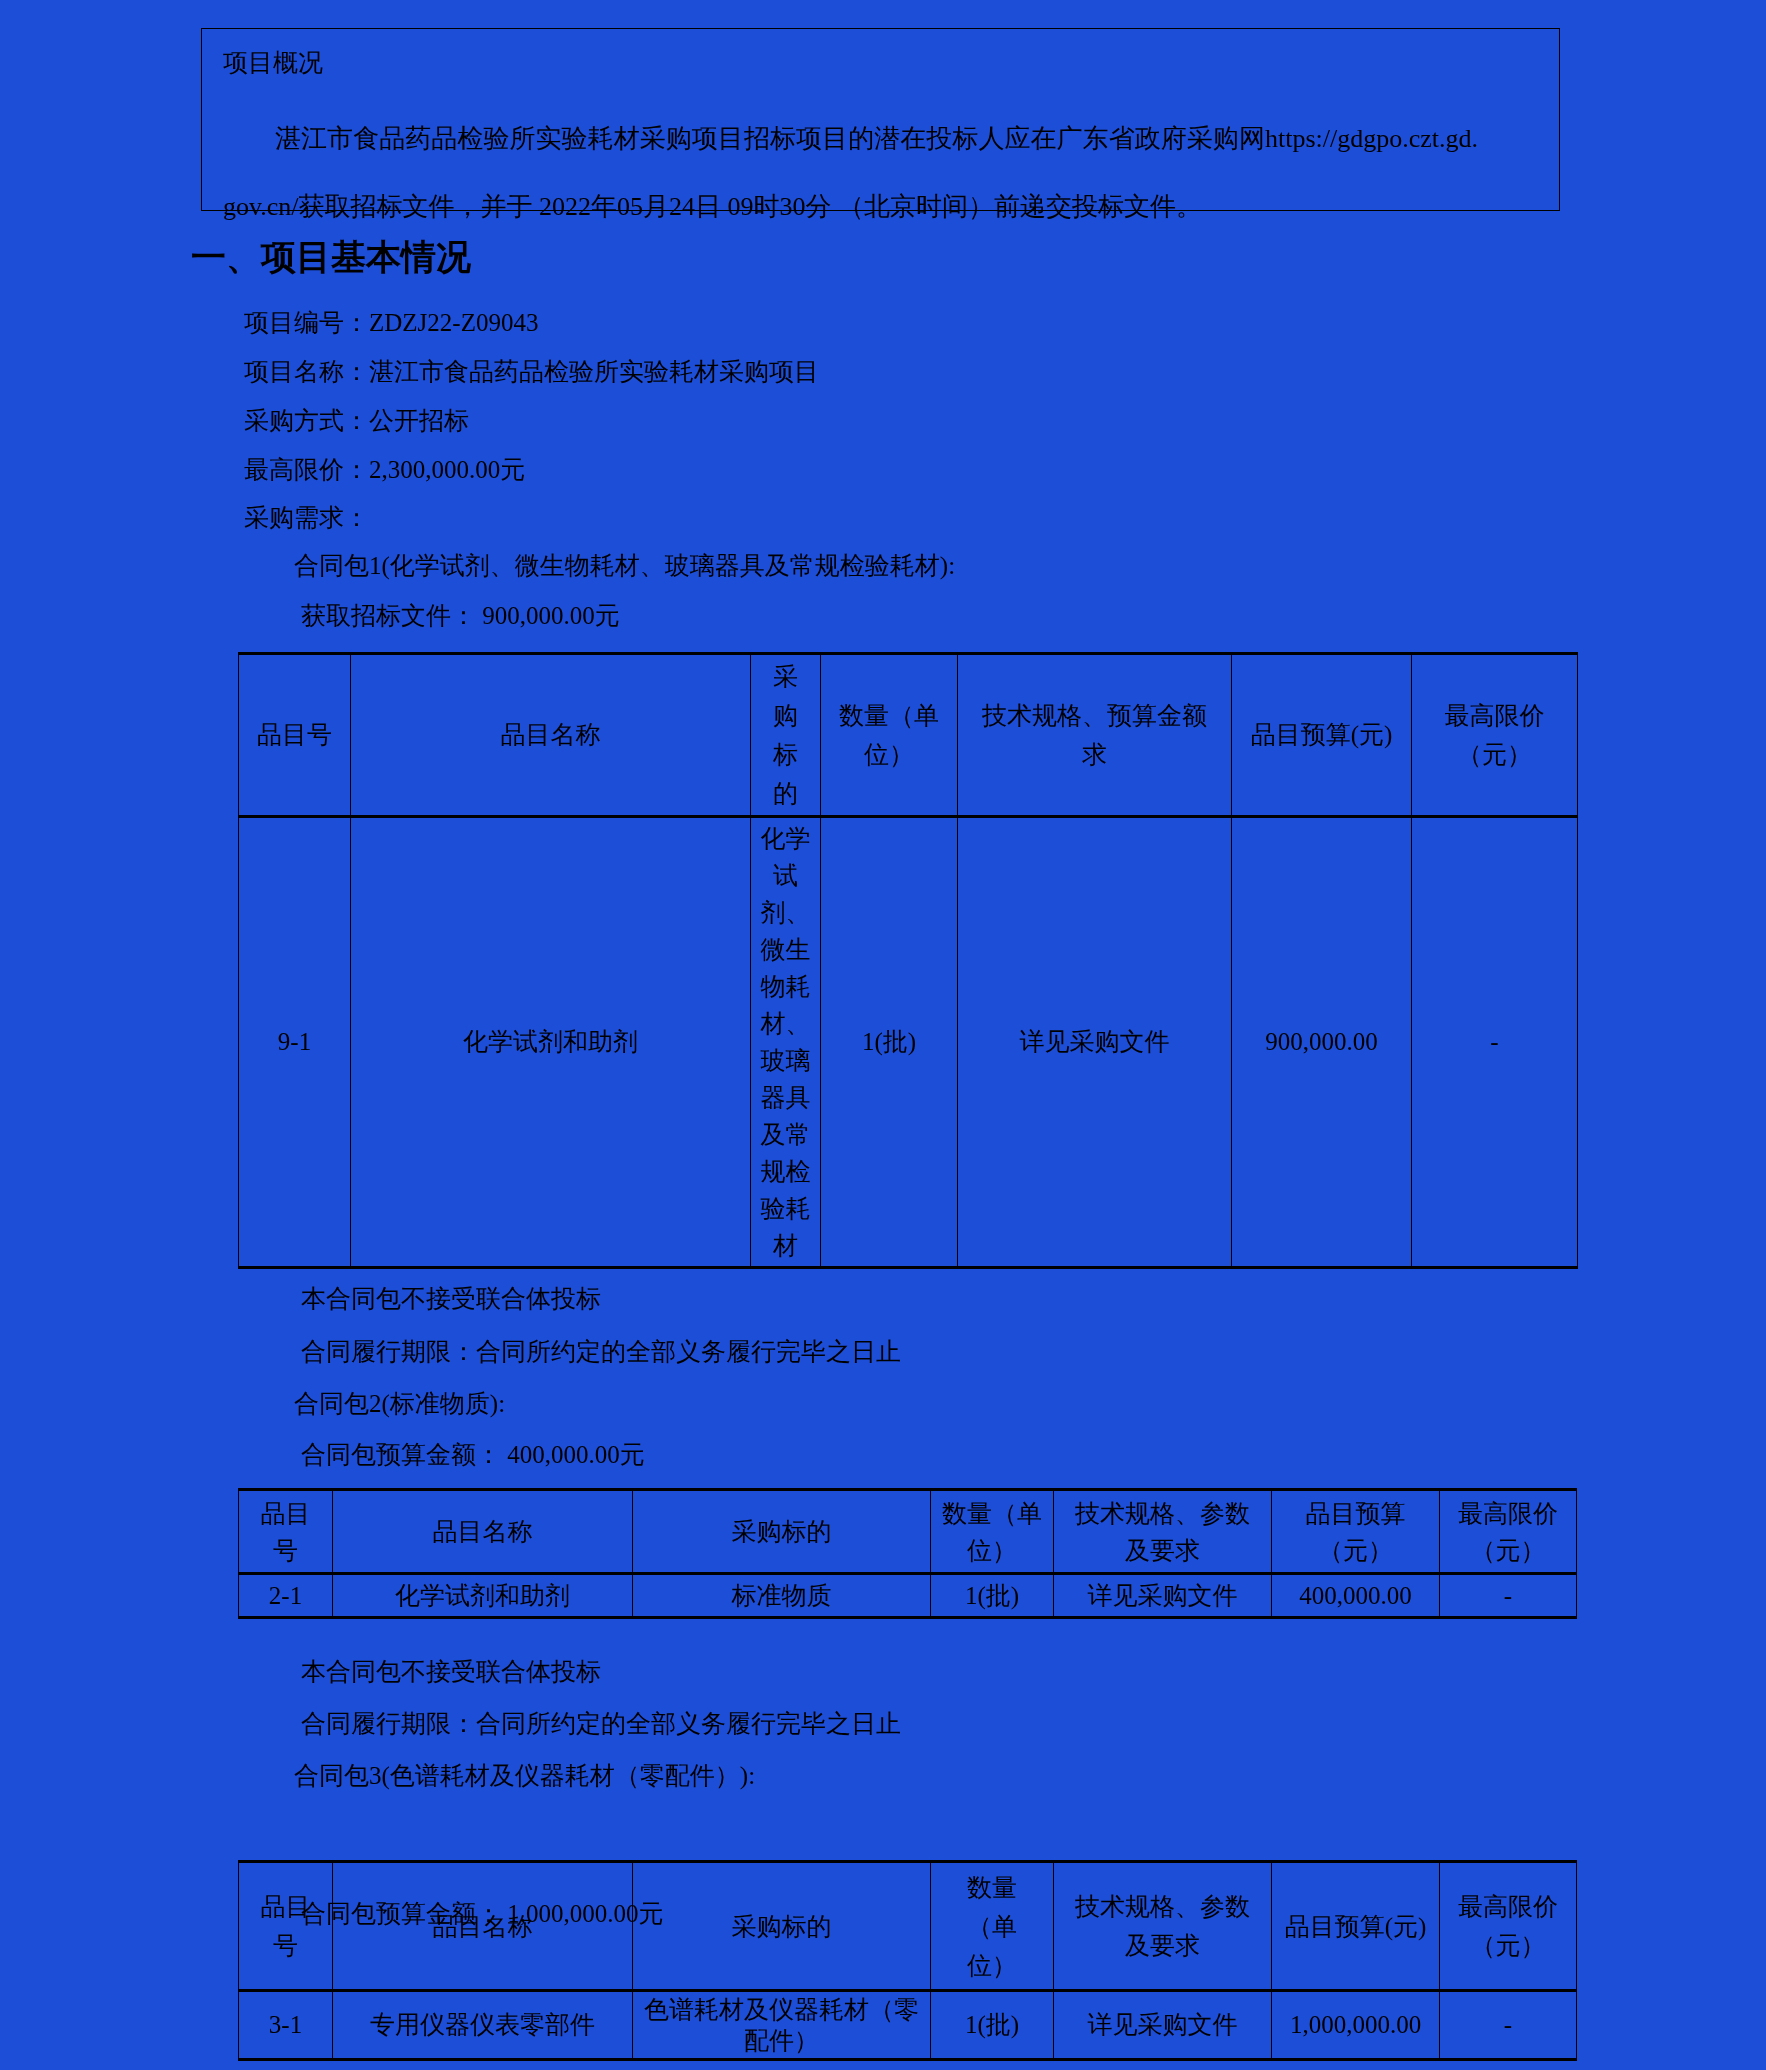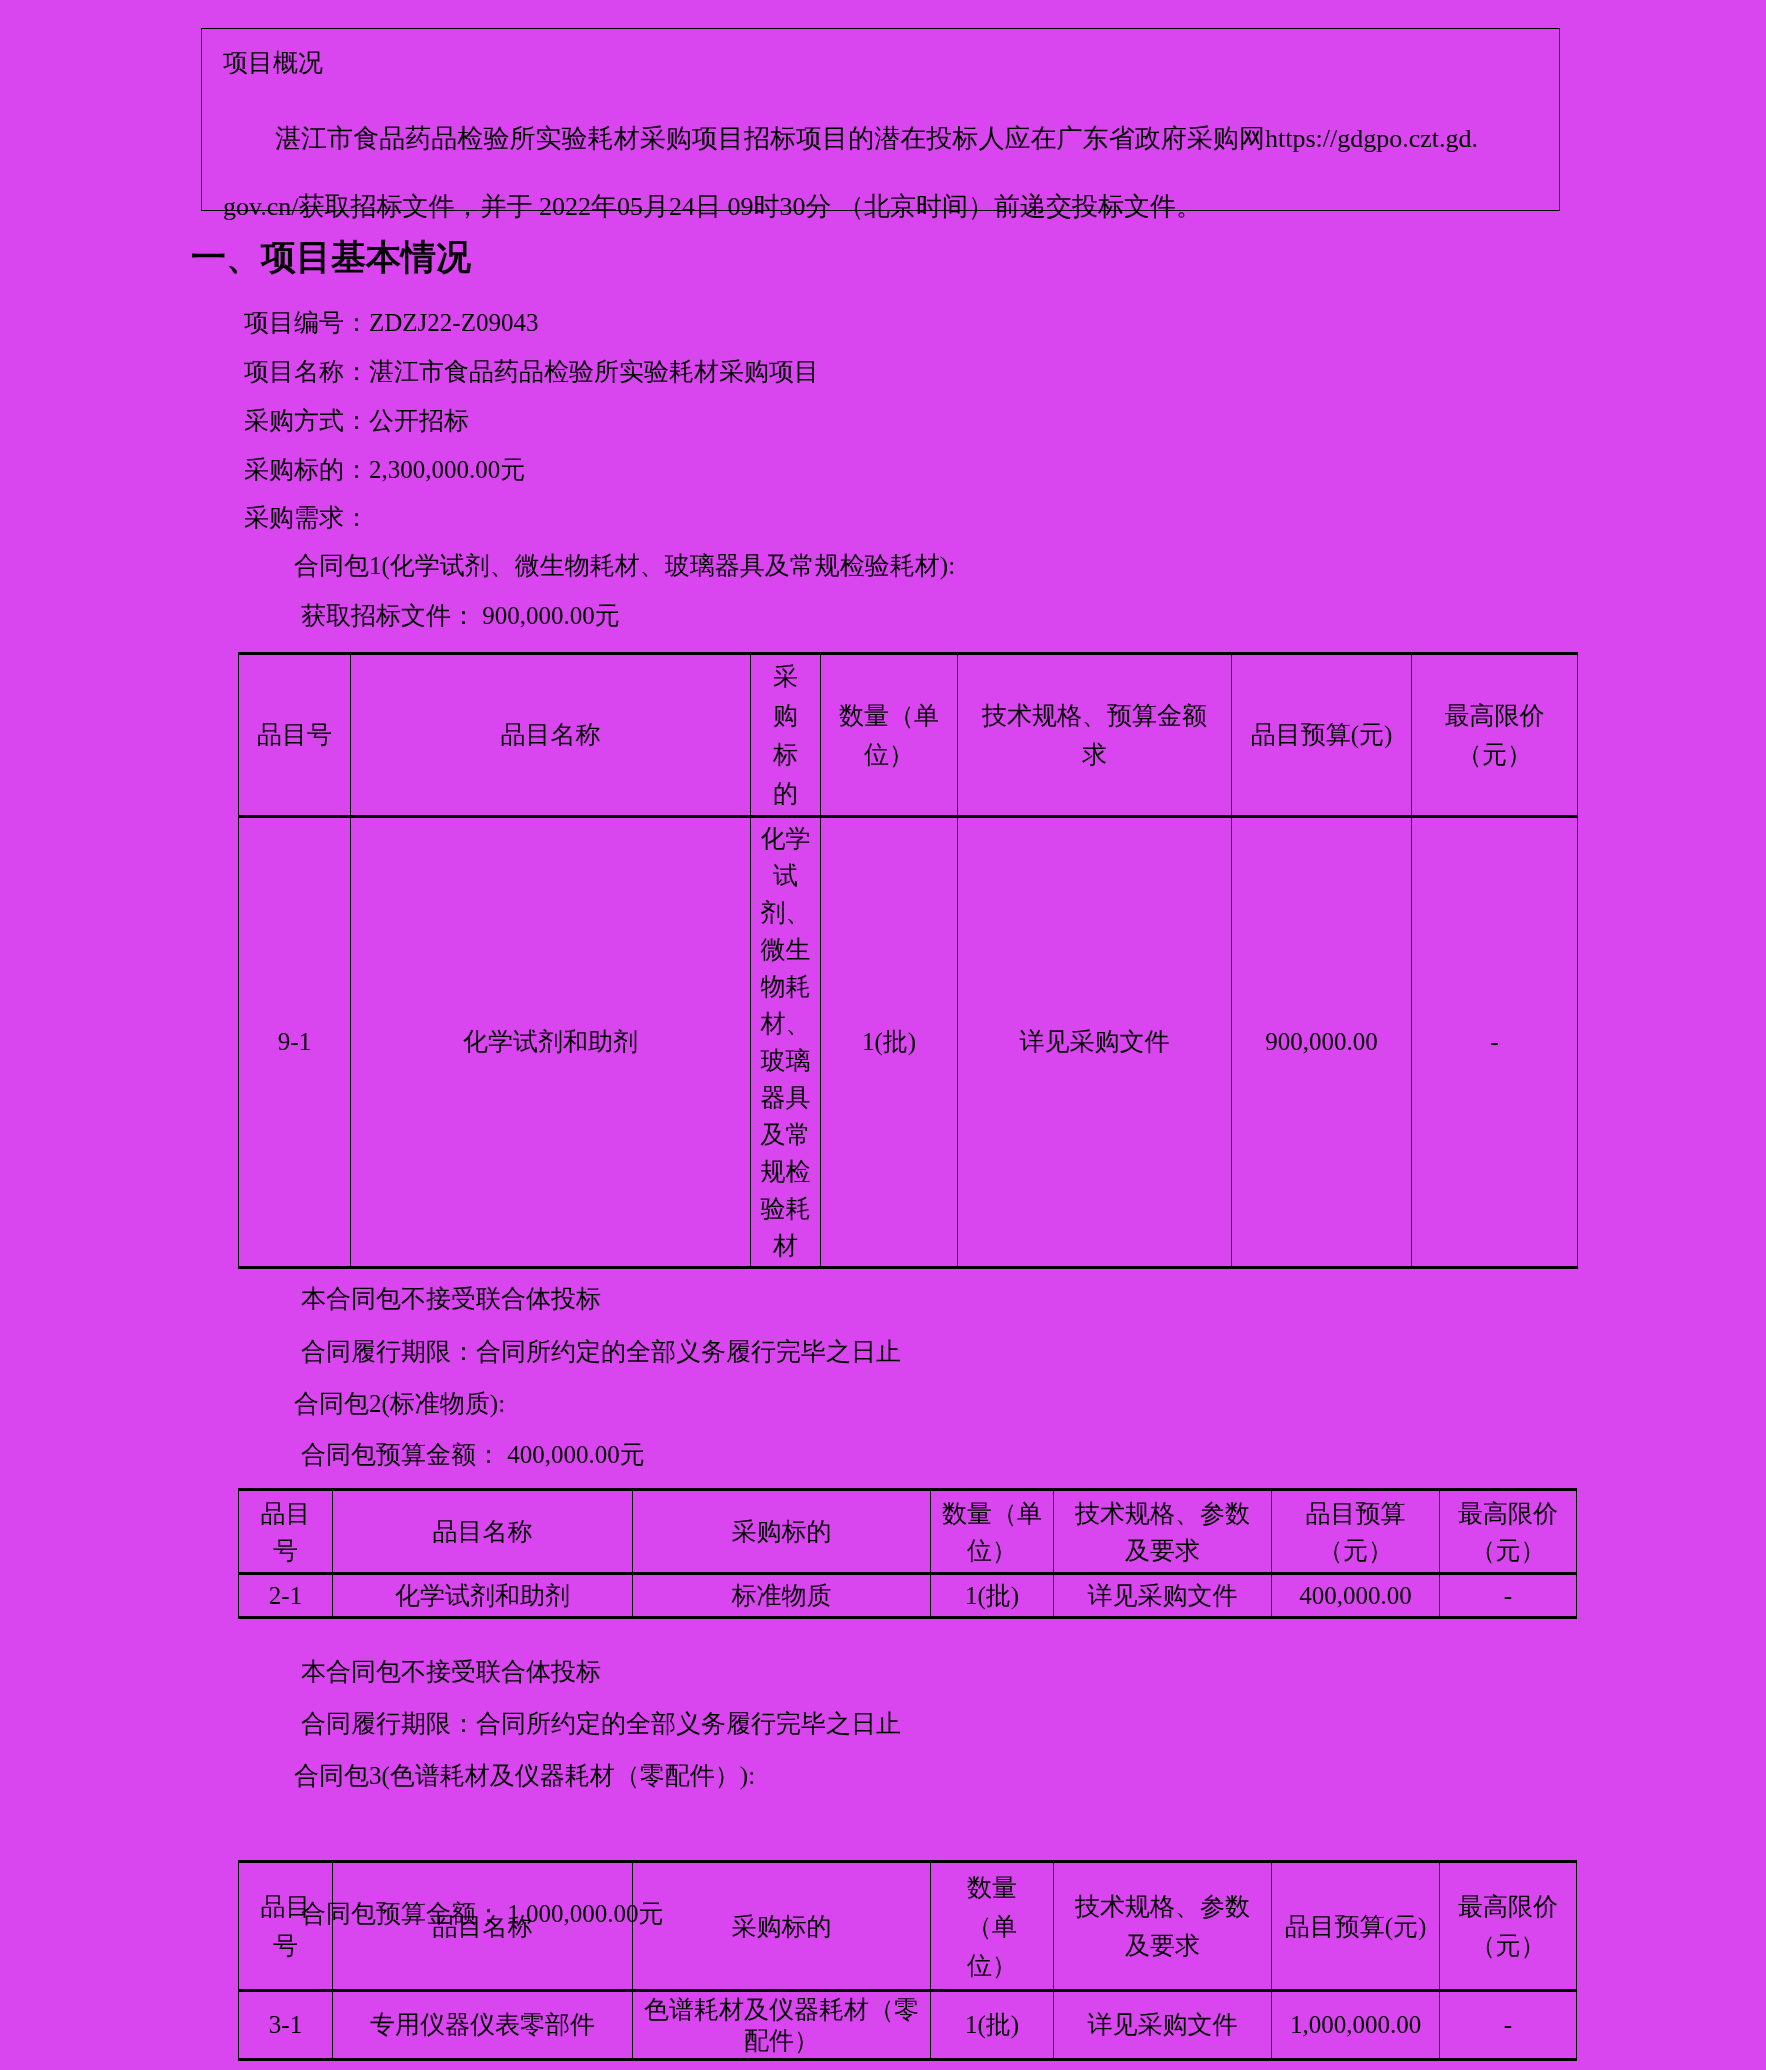--- a/index.html
+++ b/index.html
@@ -1,17 +1,17 @@
 <!DOCTYPE html>
 <html><head>
 <meta charset="utf-8">
 <style>
   html,body { margin:0; padding:0; background:#888; }
   .page {
-    position:relative; width:1767px; height:2070px; background:#d946ef;
+    position:relative; width:1767px; height:2070px; background:#1d4ed8;
     font-family:"Liberation Serif","DejaVu Serif",serif; color:#000;
     font-size:25px; overflow:hidden;
   }
   
   .overview-box {
     position:absolute; left:201px; top:28px; width:1359px; height:183px;
     border:1.9px solid #000; box-sizing:border-box; padding:13.5px 21px 0 21px;
   }
   .overview-title { font-size:25px; line-height:39px; }
   .overview-body {
@@ -63,21 +63,21 @@
   <div class="overview-box">
     <div class="overview-title">项目概况</div>
     <div class="overview-body">湛江市食品药品检验所实验耗材采购项目招标项目的潜在投标人应在广东省政府采购网https://gdgpo.czt.gd.gov.cn/获取招标文件，并于 2022年05月24日 09时30分 （北京时间）前递交投标文件。</div>
   </div>
 
   <div class="section-title">一、项目基本情况</div>
 
   <div class="text-line indent-a" style="top:304px">项目编号：ZDZJ22-Z09043</div>
   <div class="text-line indent-a" style="top:353px">项目名称：湛江市食品药品检验所实验耗材采购项目</div>
   <div class="text-line indent-a" style="top:402px">采购方式：公开招标</div>
-  <div class="text-line indent-a" style="top:451px">采购标的：2,300,000.00元</div>
+  <div class="text-line indent-a" style="top:451px">最高限价：2,300,000.00元</div>
   <div class="text-line indent-a" style="top:499px">采购需求：</div>
 
   <div class="text-line indent-b" style="top:547px">合同包1(化学试剂、微生物耗材、玻璃器具及常规检验耗材):</div>
   <div class="text-line indent-c" style="top:597px">获取招标文件： 900,000.00元</div>
 
   <table class="items t1">
     <colgroup>
       <col style="width:112px">
         <col style="width:400px">
         <col style="width:70px">

